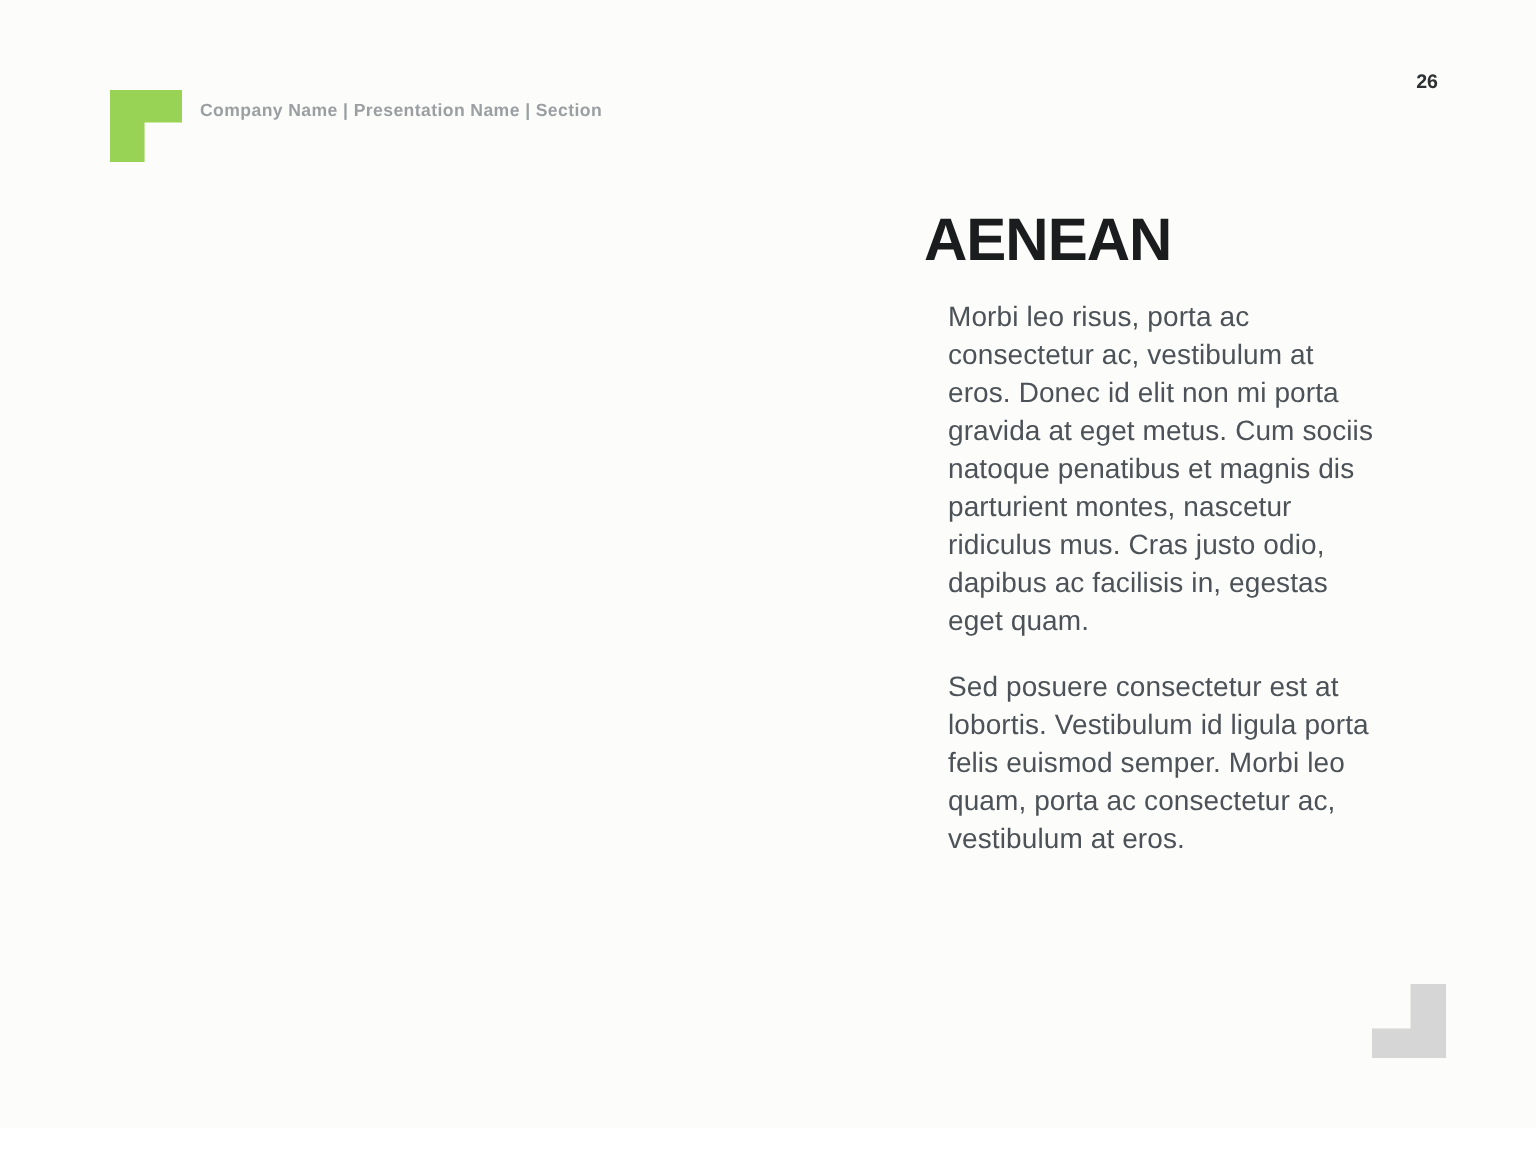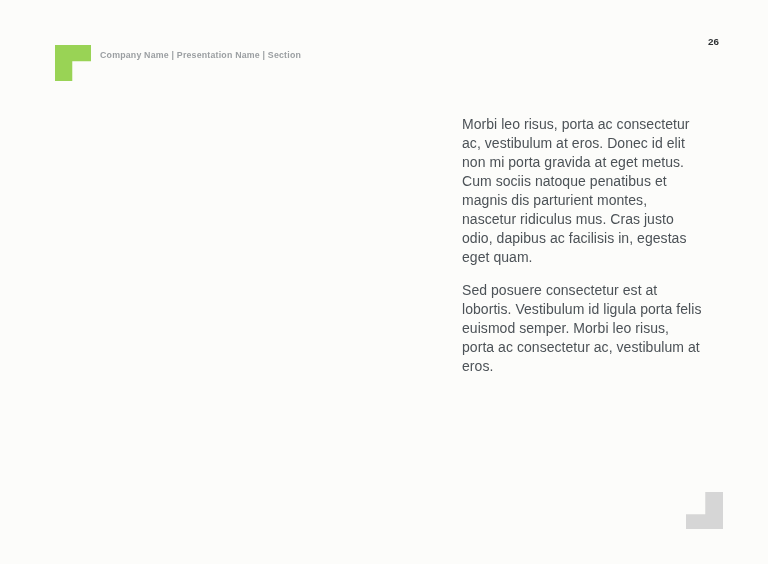--- a/index.html
+++ b/index.html
@@ -66,21 +66,21 @@
     margin: 0 0 11px 0;
     font-size: 30px;
     line-height: 33px;
     font-weight: bold;
     letter-spacing: -0.5px;
     color: #1a1c1d;
   }
   .slide-title div { white-space: nowrap; }
 
   .body-text p {
-    margin: 0;
+    margin: 12px;
     font-size: 14px;
     line-height: 19px;
     letter-spacing: 0.05px;
     color: #4c5257;
   }
   .body-text p + p {
     margin-top: 14px;
   }
 </style>
 </head>
@@ -89,22 +89,23 @@
 <div class="slide">
 
   <span class="corner-accent" style="background: rgb(153, 211, 85);"></span>
 
   <div class="header-breadcrumb">Company Name | Presentation Name | Section</div>
 
   <div class="page-number">26</div>
 
   <div class="content-column">
     <h1 class="slide-title">
+      <div>AENEAN</div>
     </h1>
     <div class="body-text">
       <p>Morbi leo risus, porta ac consectetur ac, vestibulum at eros. Donec id elit non mi porta gravida at eget metus. Cum sociis natoque penatibus et magnis dis parturient montes, nascetur ridiculus mus. Cras justo odio, dapibus ac facilisis in, egestas eget quam.</p>
-      <p>Sed posuere consectetur est at lobortis. Vestibulum id ligula porta felis euismod semper. Morbi leo risus, porta ac consectetur ac, vestibulum at eros.</p>
+      <p>Sed posuere consectetur est at lobortis. Vestibulum id ligula porta felis euismod semper. Morbi leo quam, porta ac consectetur ac, vestibulum at eros.</p>
     </div>
   </div>
 
   <span class="corner-gray" style="background: rgb(214, 214, 214);"></span>
 
 </div>
 
 </body></html>

